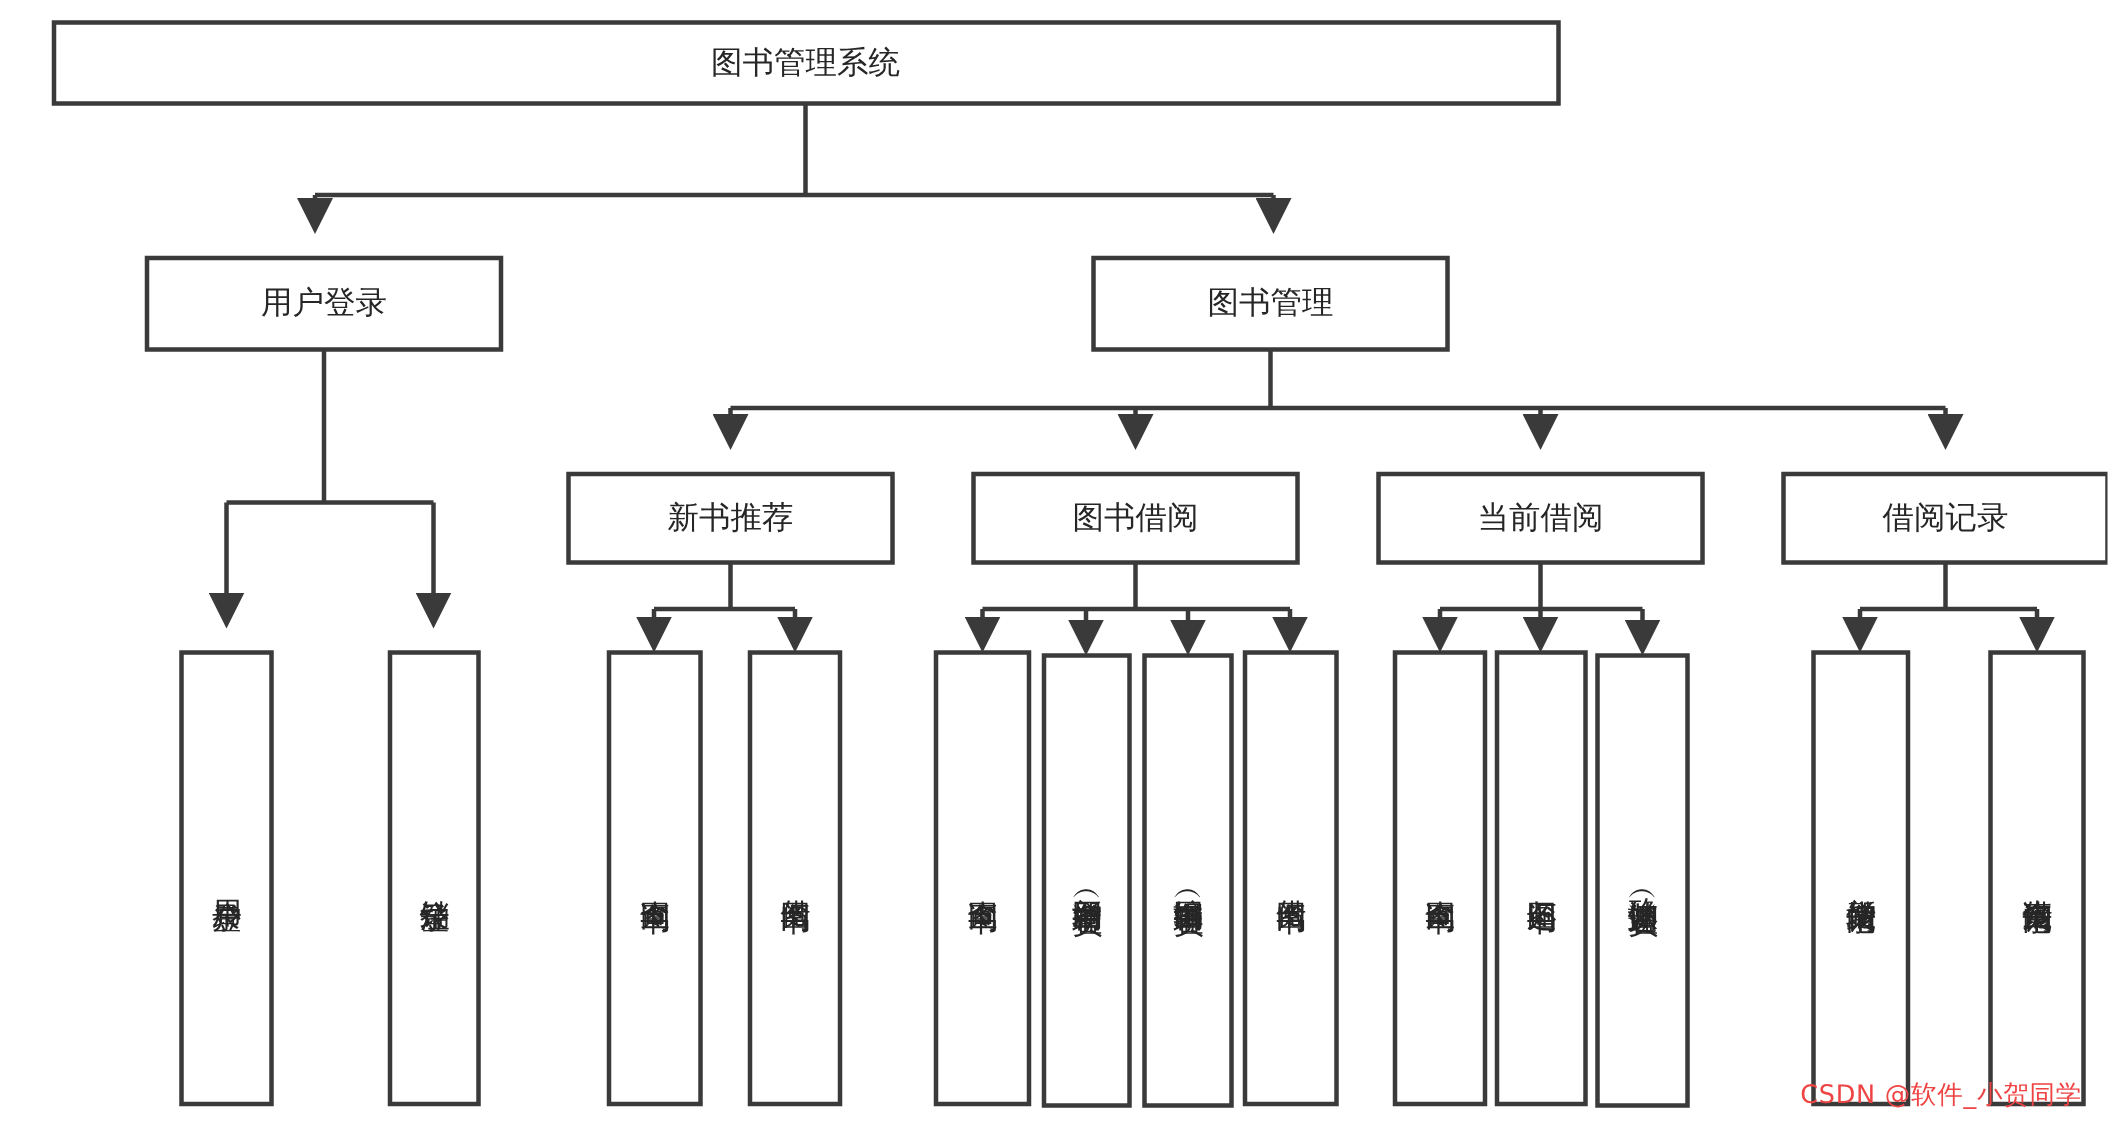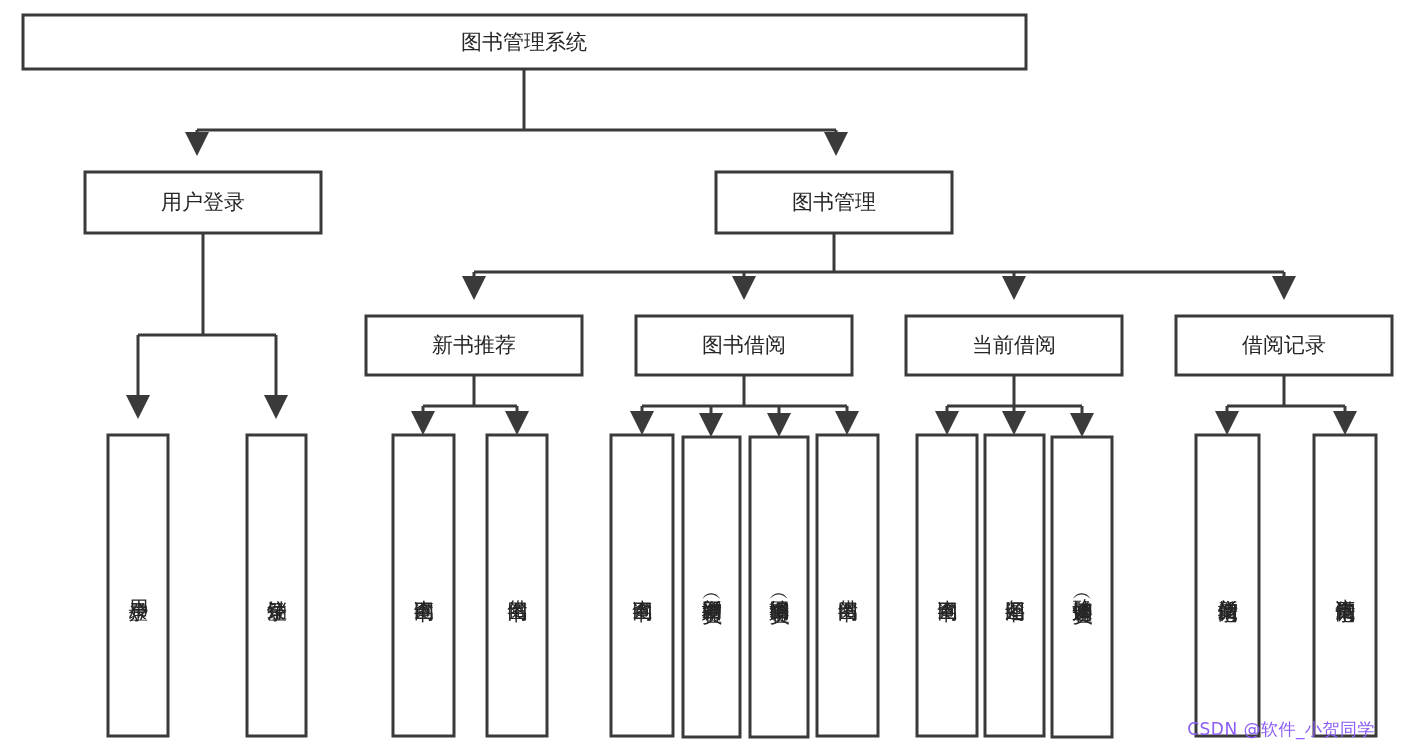--- a/index.html
+++ b/index.html
@@ -9,21 +9,21 @@
   }
   body {
     width: 1405px;
     height: 747px;
     font-family: "DejaVu Sans", "Liberation Sans", sans-serif;
     position: relative;
     overflow: hidden;
   }
   #diagram-root {
     position: absolute;
-    left: 4px; top: 0;
+    left: 17px; top: 0;
     width: 1383px;
     height: 747px;
   }
   svg.flow {
     display: block;
     width: 1405px;
     height: 747px;
   }
   .box-rect {
     fill: #ffffff;
@@ -64,21 +64,21 @@
     letter-spacing: 1px;
     white-space: nowrap;
     text-align: center;
   }
   #watermark {
     position: absolute;
     right: 12px;
     bottom: 6px;
     font-family: "DejaVu Sans", "Liberation Sans", sans-serif;
     font-size: 17px;
-    color: #8b5cf6;
+    color: #ef4444;
     letter-spacing: 0.5px;
     user-select: none;
   }
 </style>
 </head>
 <body>
 
 <div id="diagram-root">
 
   <svg class="flow" viewBox="0 0 1405 747">

